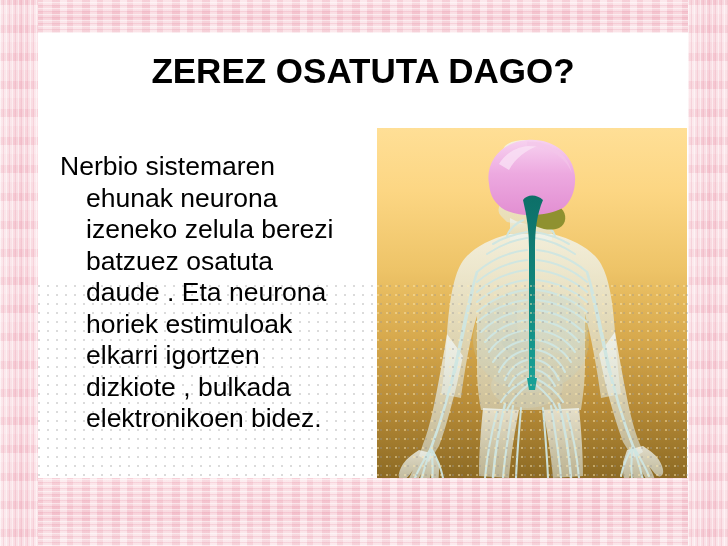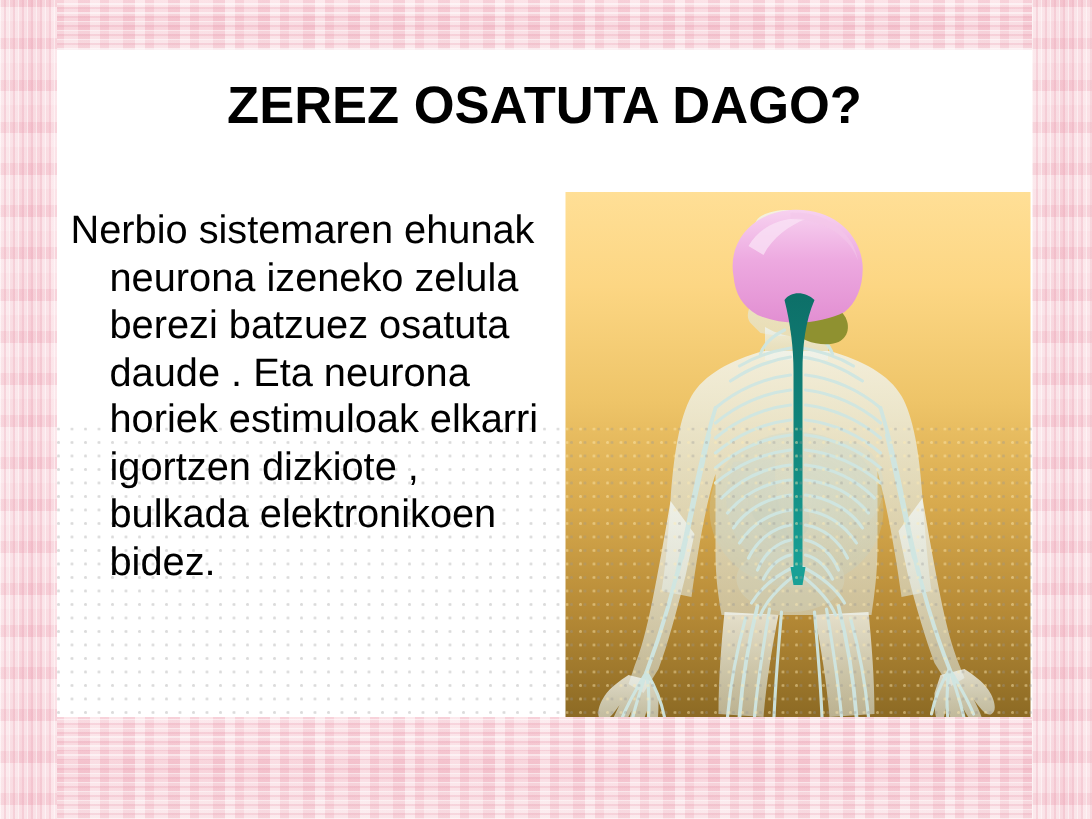--- a/index.html
+++ b/index.html
@@ -8,21 +8,21 @@
     background: #ffffff;
   }
 
   
   #slide {
     position: relative;
     width: 728px;
     height: 546px;
     overflow: hidden;
     font-family: "Liberation Sans", sans-serif;
-    background: #e5e5e5;
+    background: #b91c1c;
   }
 
   
   .border-band {
     position: absolute;
     pointer-events: none;
   }
   
   .band-h {
     left: 0;
@@ -111,21 +111,21 @@
     top: 105px;
     width: 320px;
     font-size: 26.5px;
     line-height: 31.5px;
     color: #000000;
     z-index: 8;
   }
   #body-text .para {
     padding-left: 26px;
     text-indent: -26px;
-    margin: 0;
+    margin: 13px;
   }
 
   
   #nervous-system-image {
     position: absolute;
     left: 339px;
     top: 95px;
     width: 310px;
     height: 350px;
     overflow: hidden;

